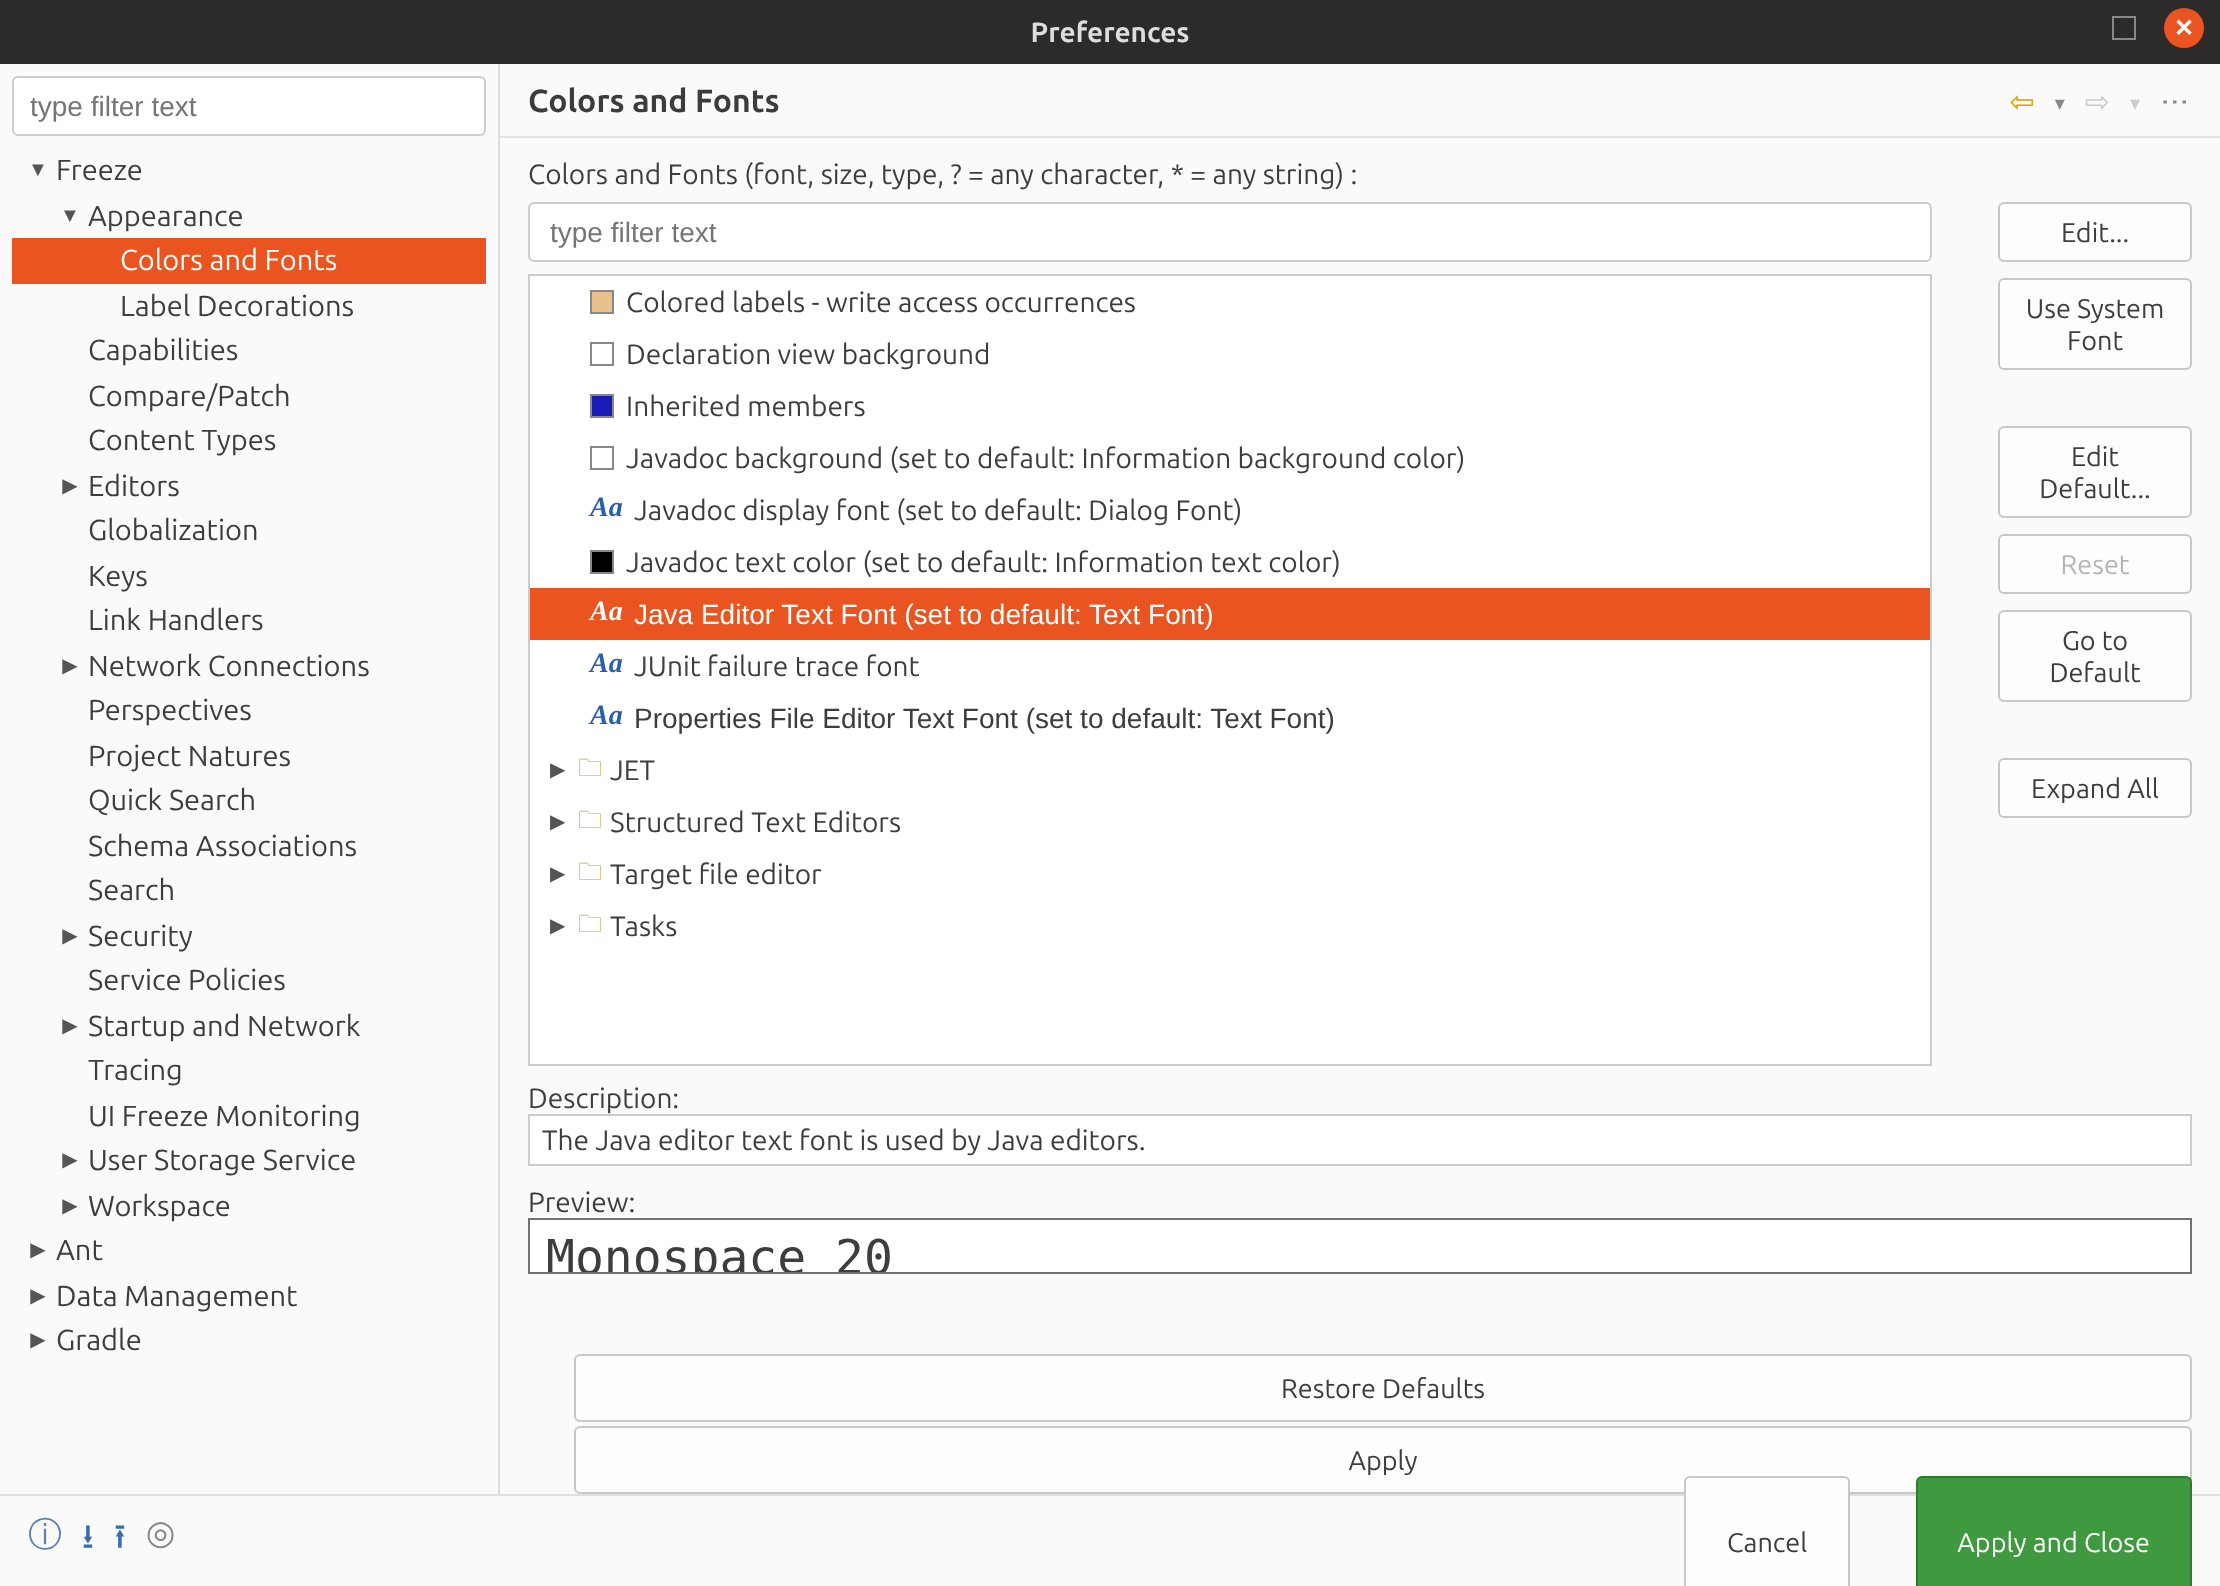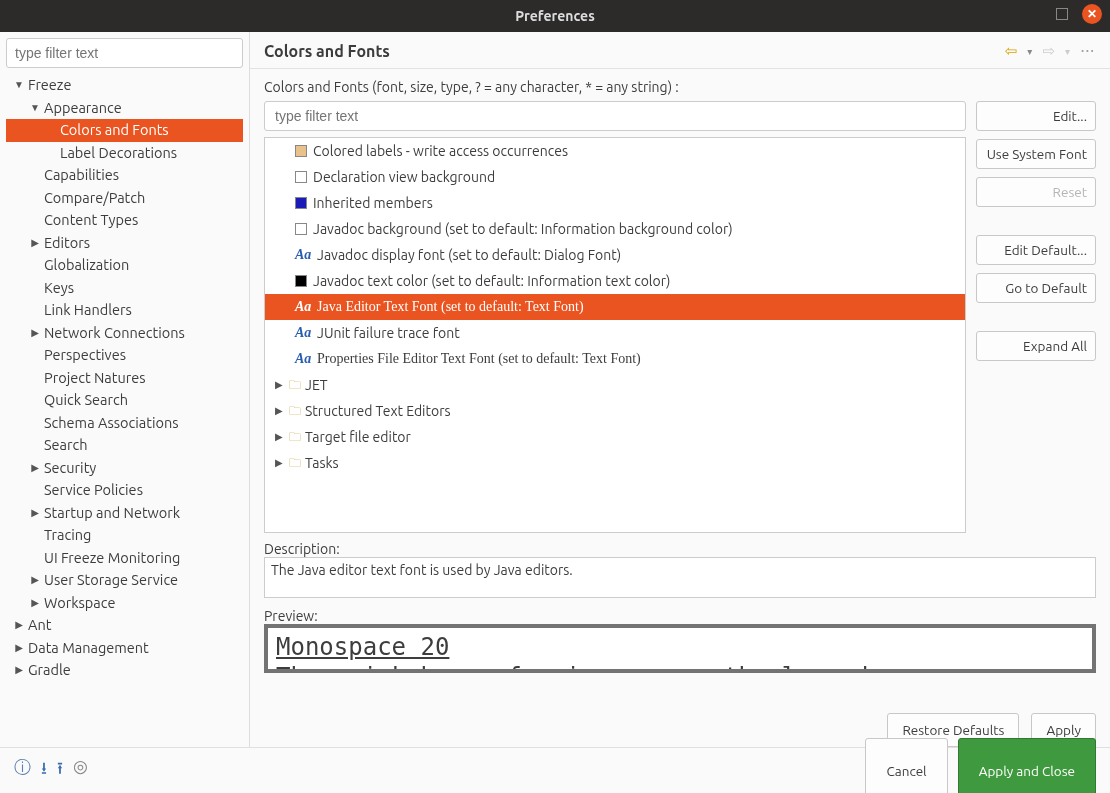--- a/index.html
+++ b/index.html
@@ -174,68 +174,69 @@
     font-family: Georgia, serif;
     margin-right: 6px;
     width: 16px;
     flex-shrink:0;
   }
   .font-row.selected {
     background: #e95420;
     color: #fff;
   }
   .font-row.selected .aa-icon { color:#fff; }
-  .mono { font-family: Liberation Serif, serif; }
+  .mono { font-family: Liberation Sans, sans-serif; }
 
   .side-buttons {
     width: 120px;
     display: flex;
     flex-direction: column;
     gap: 8px;
   }
   .btn {
     padding: 6px 8px;
     border: 1px solid #c8c8c8;
     border-radius: 3px;
     background: #fdfdfd;
     font-size: 13.5px;
-    text-align: right;
+    text-align: center;
     cursor: pointer;
+    margin-left: 23px;
   }
   .btn.disabled { color: #b5b5b5; cursor: default;}
   .btn.spacer { margin-top: 20px;}
 
   .desc-label { margin-top: 8px; }
   .desc-box {
     border: 1px solid #ccc;
     background: #fff;
     padding: 4px 6px;
     height: 56px;
   }
   .preview-label { margin-top: 10px; }
   .preview-box {
-    border: 4px solid #737373;
+    border: 1px solid #737373;
     background: #fff;
     padding: 4px 8px;
     height: 64px;
     overflow: hidden;
-    text-decoration: underline;
   }
   .preview-box .mono-preview {
     font-family: "DejaVu Sans Mono","Courier New", monospace;
     font-size: 24px;
     line-height: 30px;
     white-space: nowrap;
   }
 
   .lower-buttons {
     margin-top: 40px;
     display: flex;
     justify-content: flex-end;
-    gap: 12px;
+    gap: 2px;
+    flex-direction: column;
   }
   .lower-buttons .btn { padding: 8px 14px; }
 
   .footer {
     height: 46px;
     border-top: 1px solid #e0e0e0;
     display: flex;
     align-items: center;
     padding: 0 14px;
   }
@@ -452,22 +453,22 @@
               <div class="font-row cat">
                 <span class="cat-toggle">▶</span>
                 <span class="folder-icon">🗀</span>
                 <span>Tasks</span>
               </div>
             </div>
         </div>
         <div class="side-buttons">
           <div class="btn">Edit...</div>
           <div class="btn">Use System Font</div>
+          <div class="btn spacer">Edit Default...</div>
           <div class="btn disabled">Reset</div>
-          <div class="btn spacer">Edit Default...</div>
           <div class="btn">Go to Default</div>
           <div class="btn spacer">Expand All</div>
         </div>
       </div>
 
       <div class="desc-label">Description:</div>
       <div class="desc-box">
         <span>The Java editor text font is used by Java editors.</span>
       </div>
 

